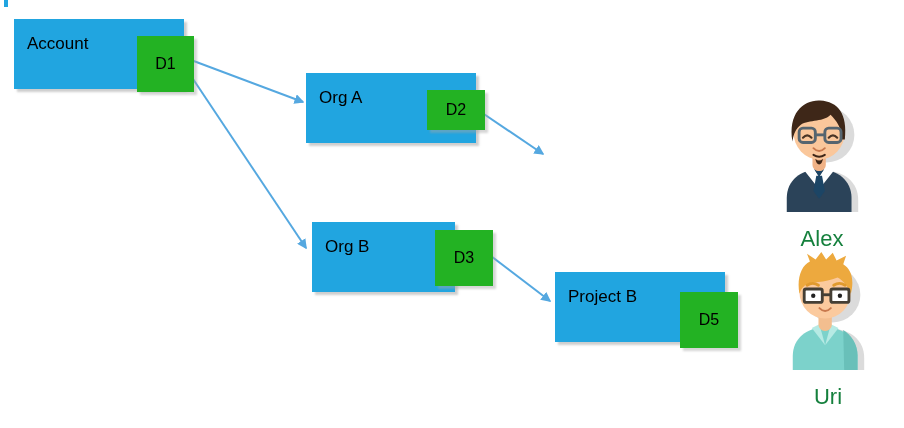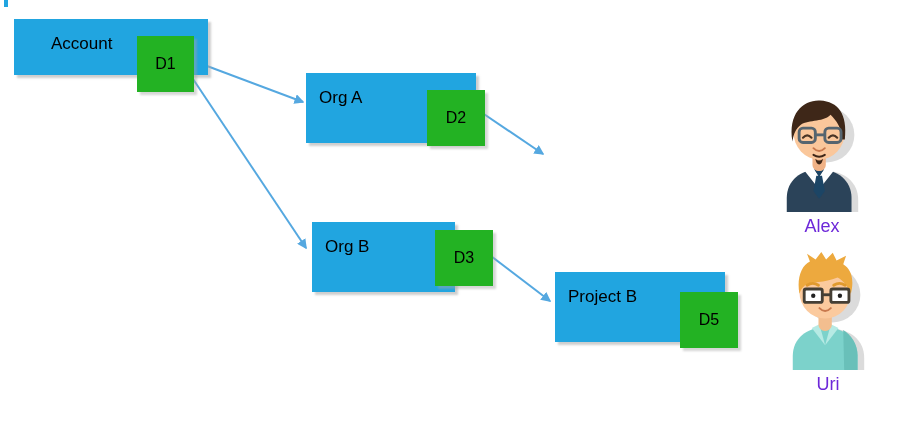--- a/index.html
+++ b/index.html
@@ -15,41 +15,41 @@
   }
   .node-label{
     display:block;padding:15px 0 0 13px;font-size:17px;color:#000;
   }
   .badge{
     position:absolute;background:var(--badge-fill,#23B223);
     box-shadow:3px 3px 2px rgba(165,165,165,.45);
     display:flex;align-items:center;justify-content:center;
     font-size:16px;color:#000;margin-left:12px;
   }
-  .node-account{left:14px;top:19px;width:170px;height:56px;padding-left:24px;}
+  .node-account{left:14px;top:19px;width:170px;height:70px;}
   .badge-d1{left:125px;top:36px;width:57px;height:56px;}
   .node-org-a{left:306px;top:73px;width:170px;height:70px;}
-  .badge-d2{left:415px;top:90px;width:58px;height:56px;}
+  .badge-d2{left:415px;top:90px;width:58px;height:40px;}
   .node-project-a{left:548px;top:125px;width:170px;height:70px;}
   .badge-d4{left:661px;top:143px;width:58px;height:56px;}
   .node-org-b{left:312px;top:222px;width:143px;height:70px;}
   .badge-d3{left:423px;top:230px;width:58px;height:56px;}
   .node-project-b{left:555px;top:272px;width:170px;height:70px;}
   .badge-d5{left:668px;top:292px;width:58px;height:56px;}
   .sliver{position:absolute;left:4px;top:0;width:4px;height:7px;background:var(--node-fill,#21A5E0);}
   
   .arrows{position:absolute;left:0;top:0;width:904px;height:428px;pointer-events:none;}
   .arrow-line{stroke:var(--arrow,#55A8E0);stroke-width:2;fill:none;}
   .arrow-head{fill:var(--arrow,#55A8E0);}
   
   .person{position:absolute;width:100px;text-align:center;}
   .person-alex{left:772px;top:92px;}
   .person-uri{left:778px;top:250px;}
   .person svg{display:block;margin:0 auto;}
-  .person-name{display:block;margin-top:4px;font-size:18px;color:#6d28d9;}
+  .person-name{display:block;margin-top:14px;font-size:22px;color:#15803d;}
 </style>
 </head>
 <body>
 
 <div class="canvas">
 
   <div class="sliver"></div>
 
   <svg class="arrows" viewBox="0 0 904 428">
     <defs>

